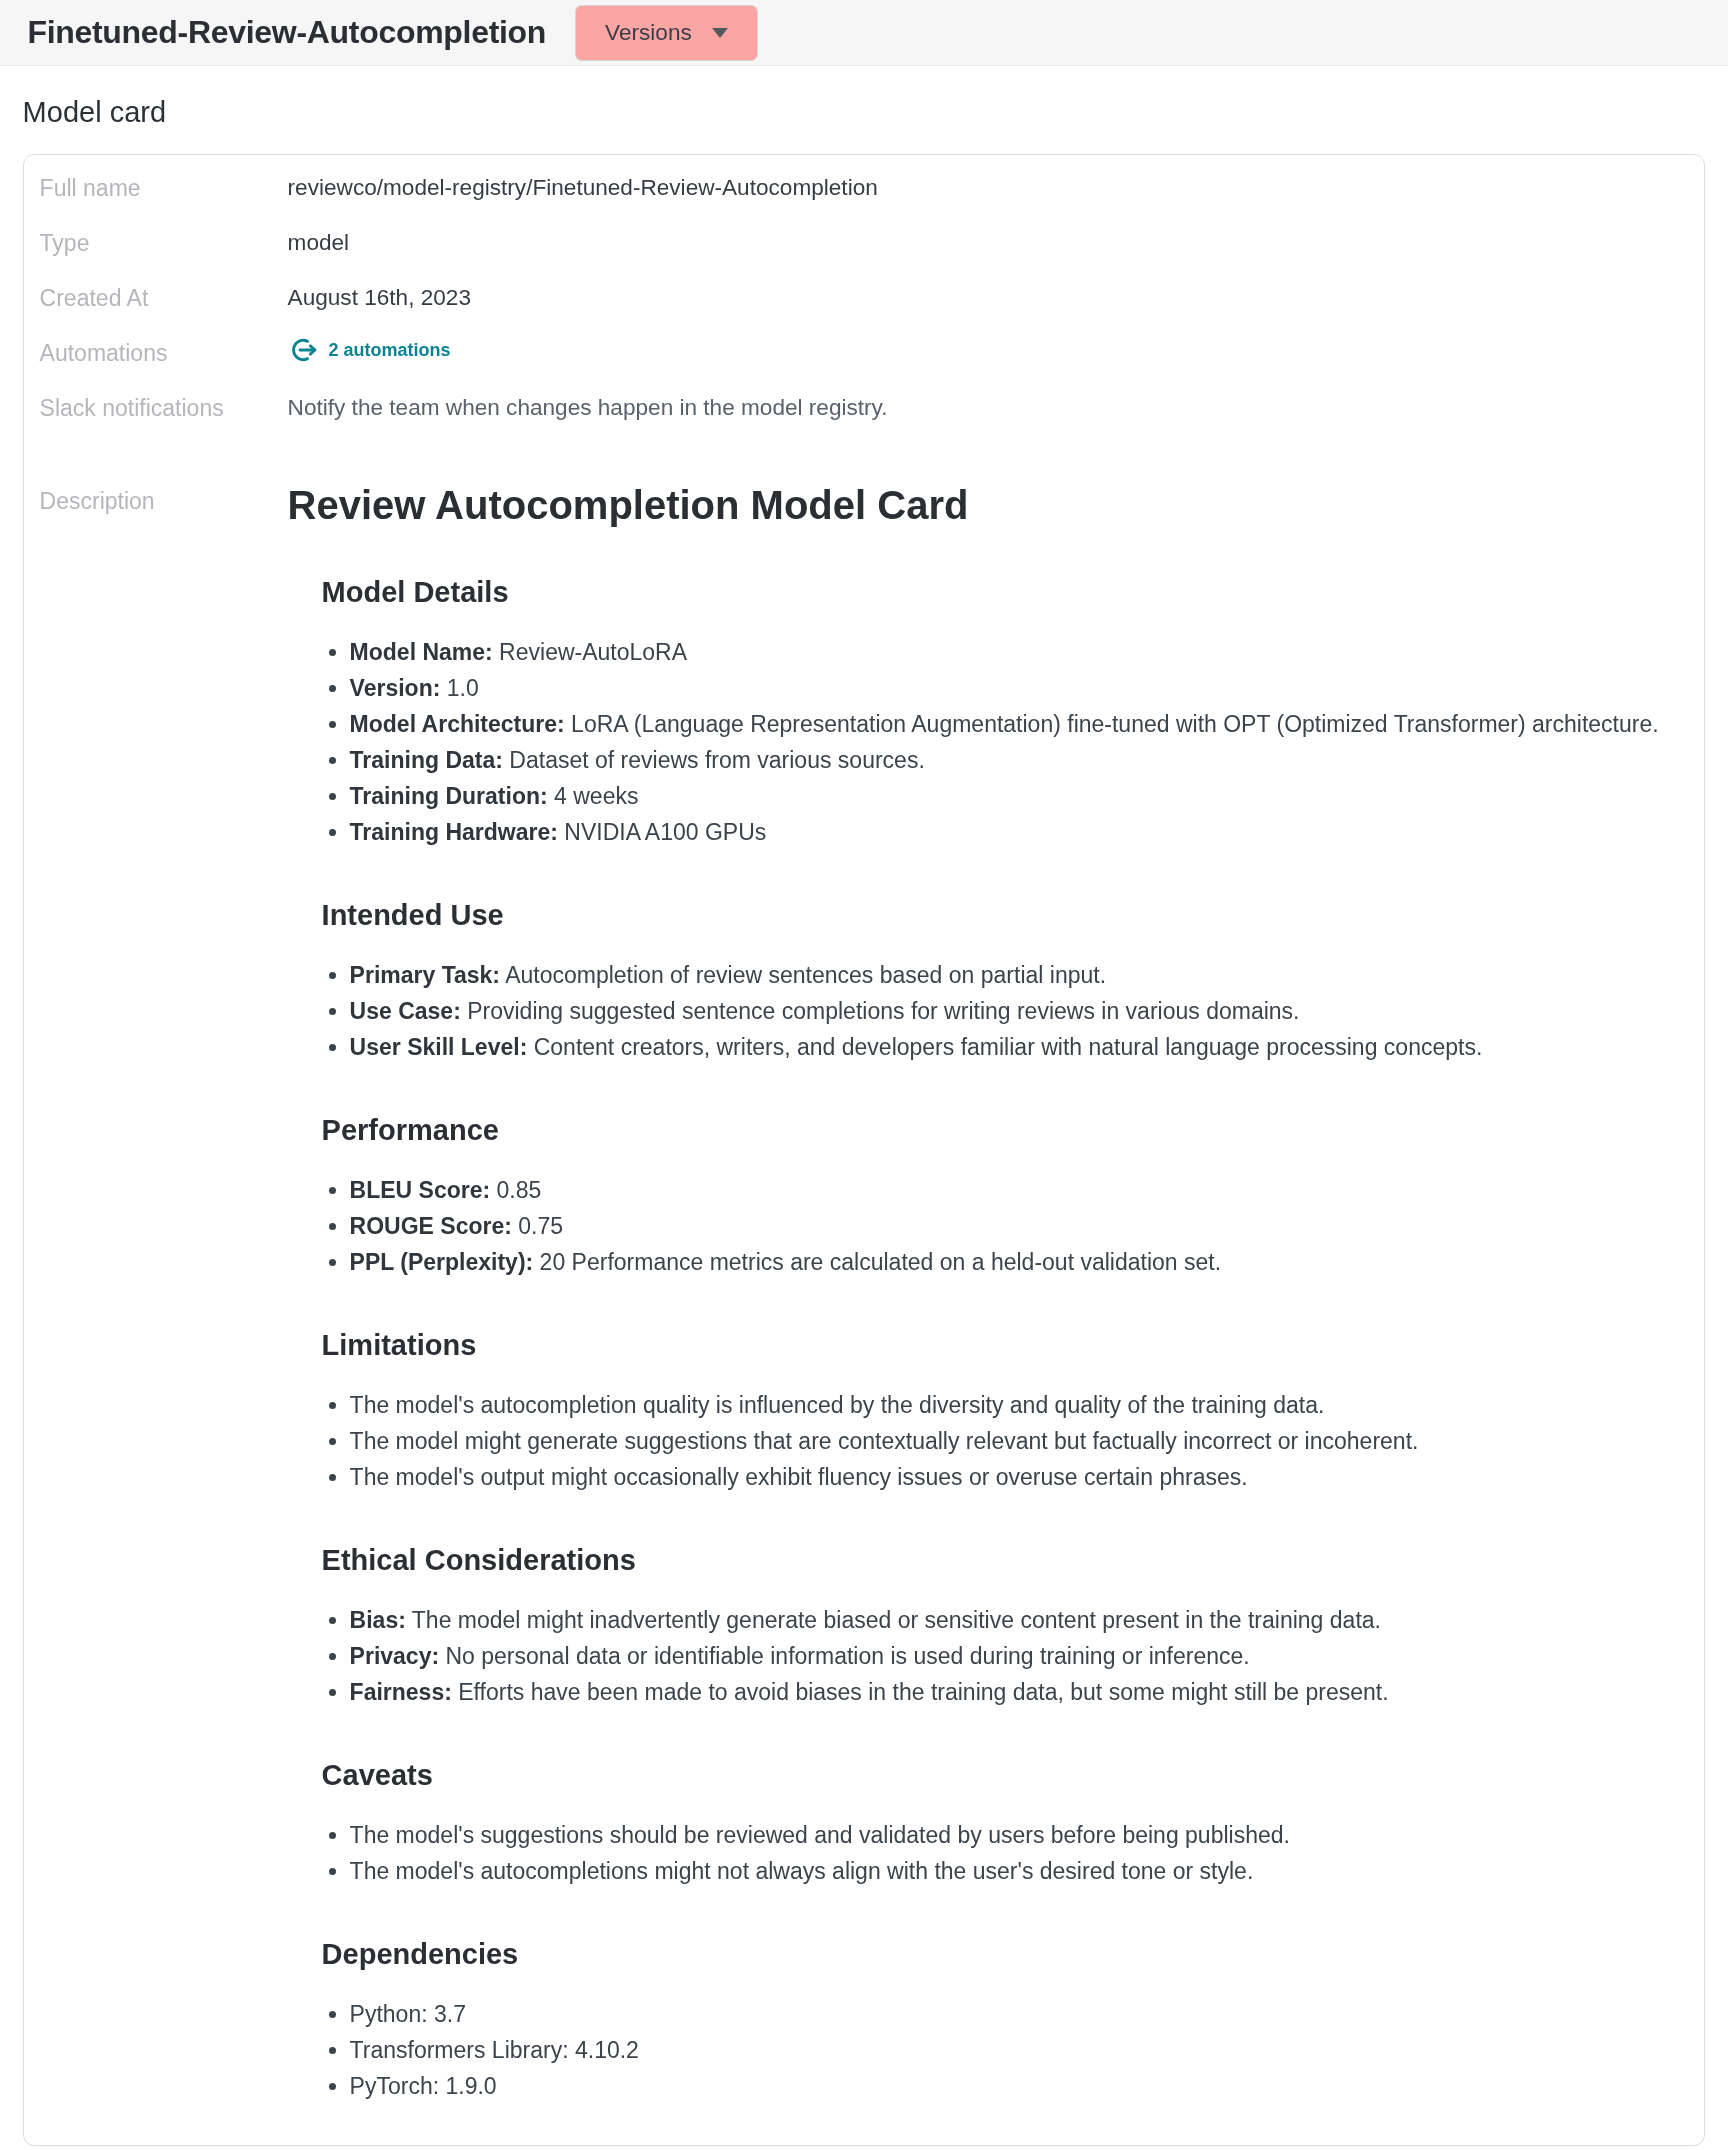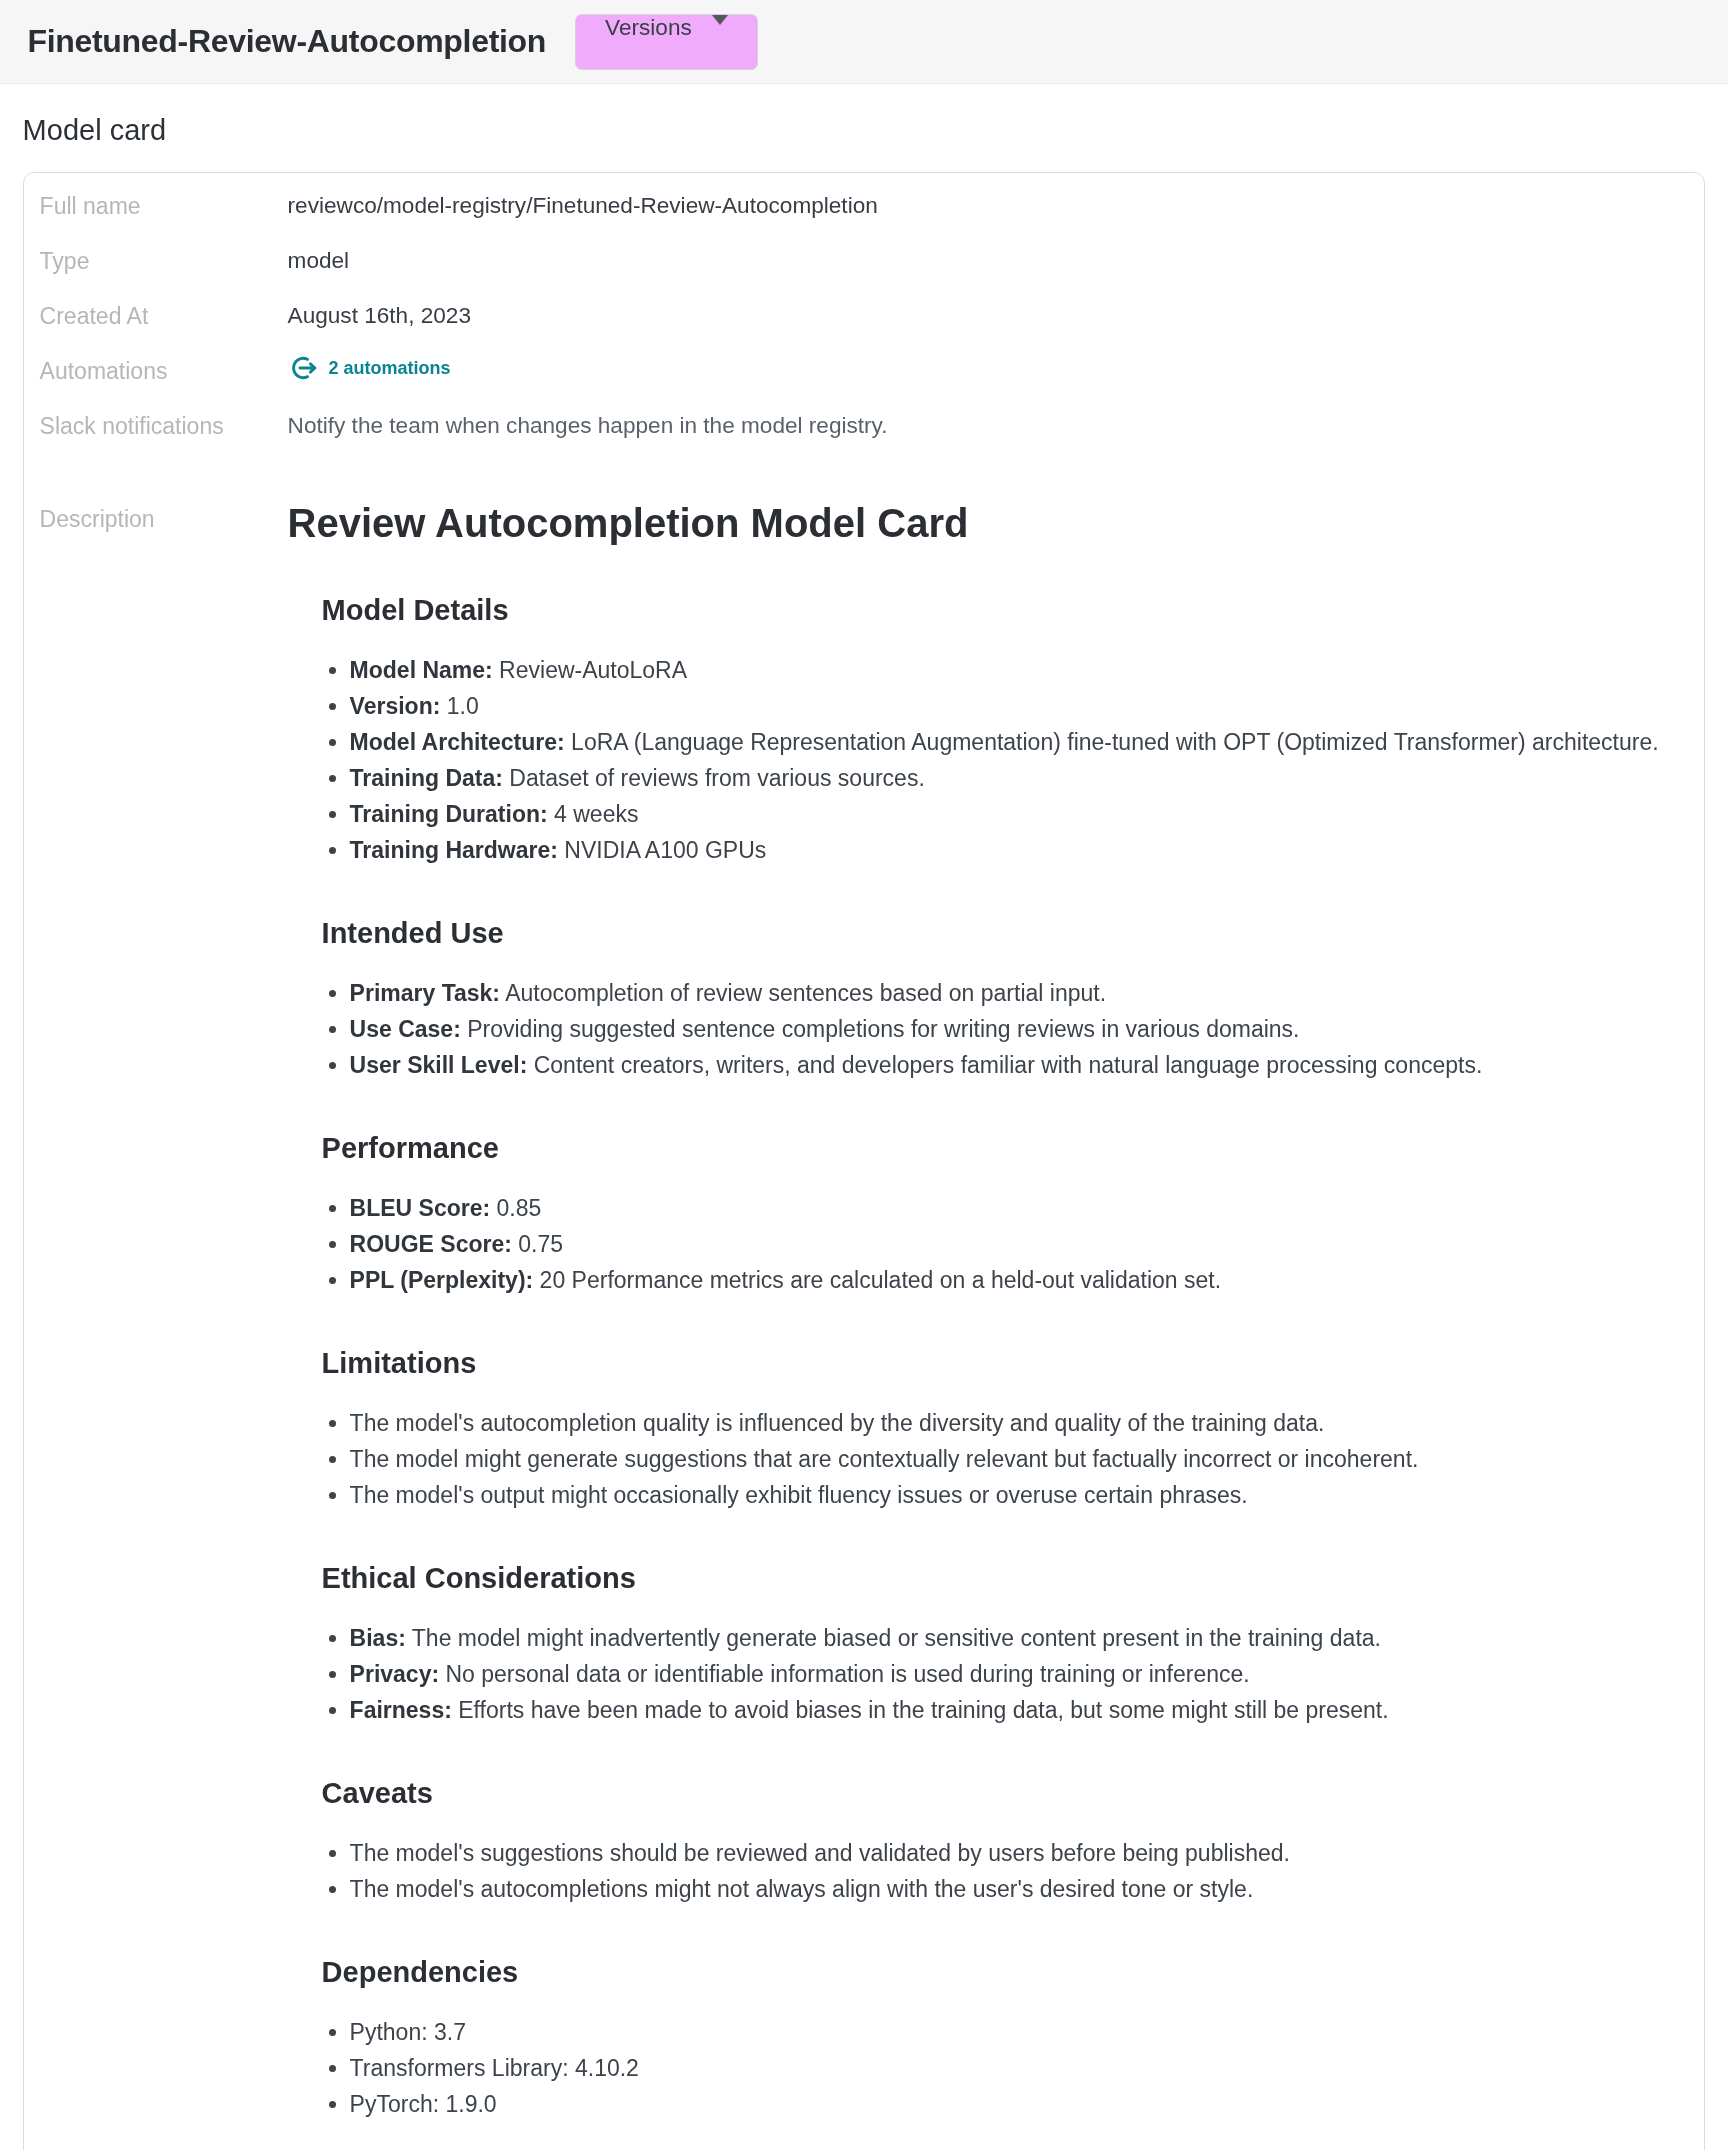--- a/index.html
+++ b/index.html
@@ -1,25 +1,25 @@
 <!DOCTYPE html>
 <html style="font-size:11px"><head>
 <meta charset="utf-8">
 <style>
   * { margin:0; padding:0; box-sizing:border-box; }
   html,body { width:1728px; height:2151px; overflow:hidden; background:#ffffff;
               font-family:"Liberation Sans", sans-serif; }
 
   
-  .app-header { height:84px; background:#f6f6f7; display:flex; align-items:center;
+  .app-header { height:66px; background:#f6f6f7; display:flex; align-items:center;
                 padding:0 27.4px; border-bottom:0.7px solid #ededee; }
   .app-title { font-size:32px; font-weight:700; color:#2b2e33; letter-spacing:-0.3px; }
-  .versions-btn { margin-left:29px; height:56px; padding:0 29px; background:#f0abfc;
+  .versions-btn { margin-left:29px; height:56px; padding:0 29px; background:#fca5a5;
                   border:1.4px solid #d5d5d6; border-radius:6.9px; display:flex;
-                  gap:20px; cursor:pointer; }
+                  align-items:center; gap:20px; cursor:pointer; }
   .versions-btn span.lbl { font-size:22.6px; color:#3a3e44; }
   .caret { width:0; height:0; border-left:8.2px solid transparent;
            border-right:8.2px solid transparent; border-top:10.3px solid #55585d; }
 
   
   .page { padding:0 22.6px; }
   .section-title { font-size:29px; font-weight:400; color:#2c3137; margin:30px 0 0 0; }
 
   .card { margin-top:25px; background:#ffffff; border:1.4px solid #dcdcdd;
           border-radius:11px; padding:5.5px 0 41px 16px; min-height:1989px; }

